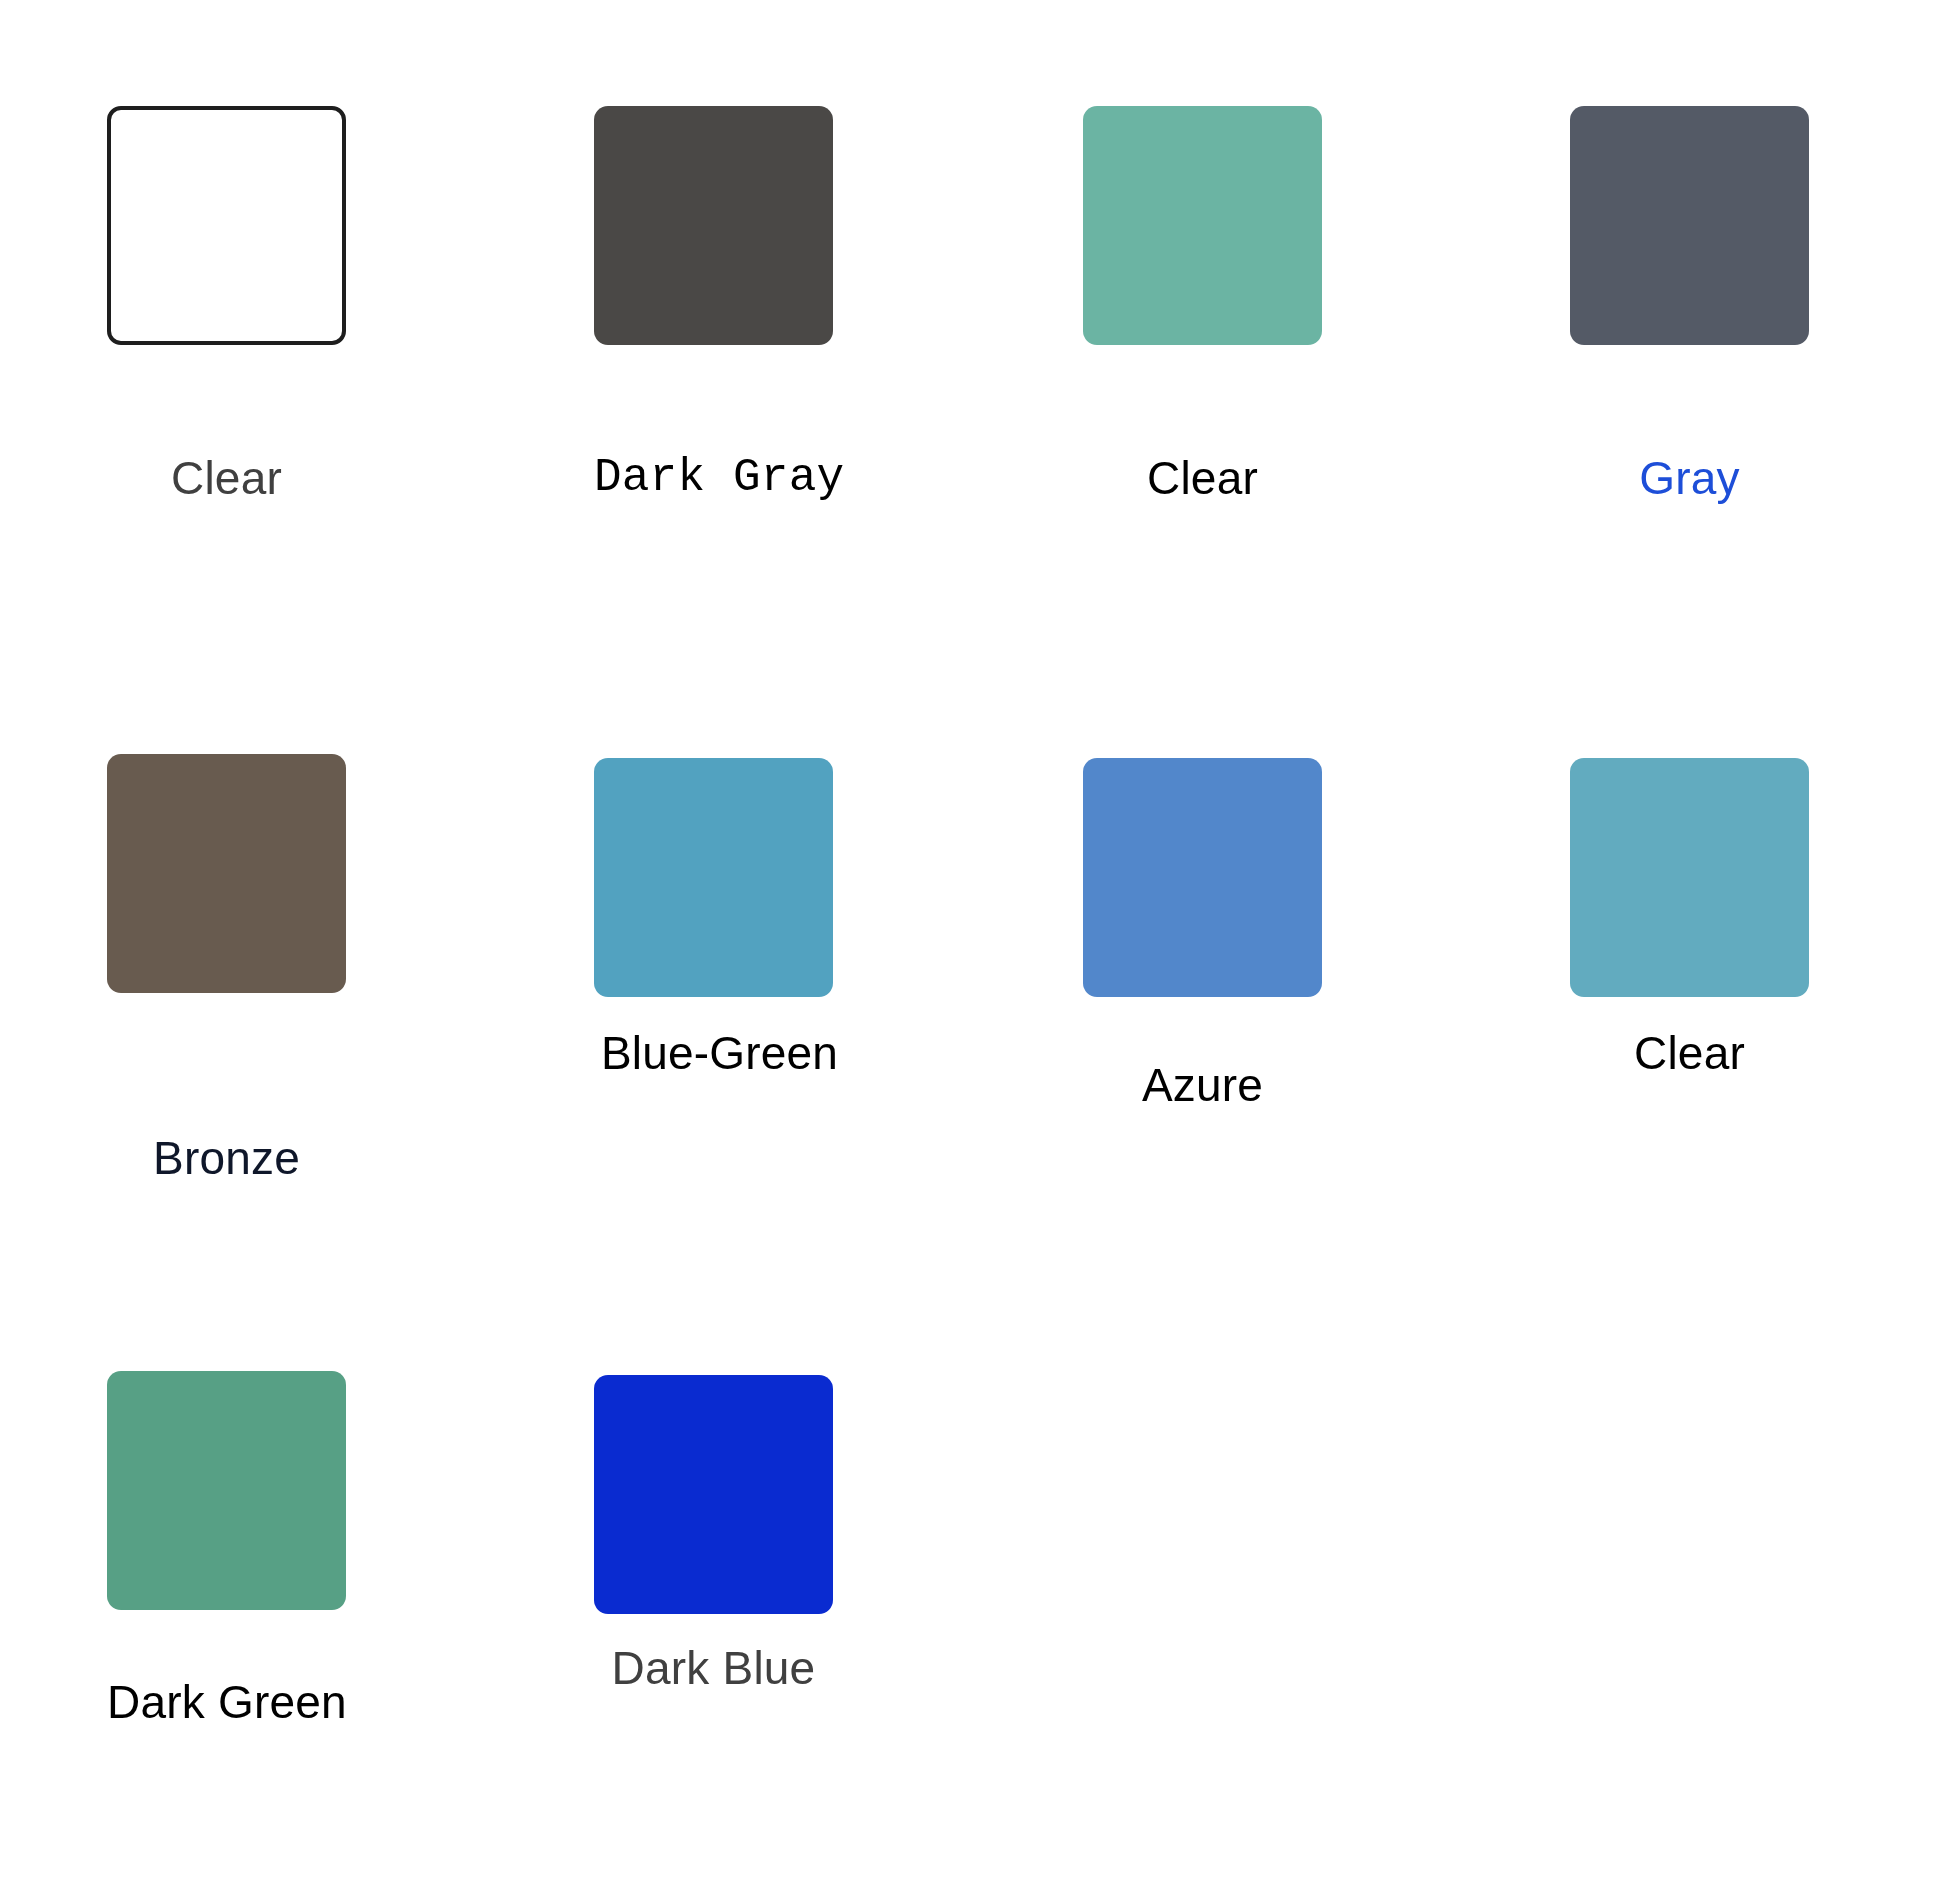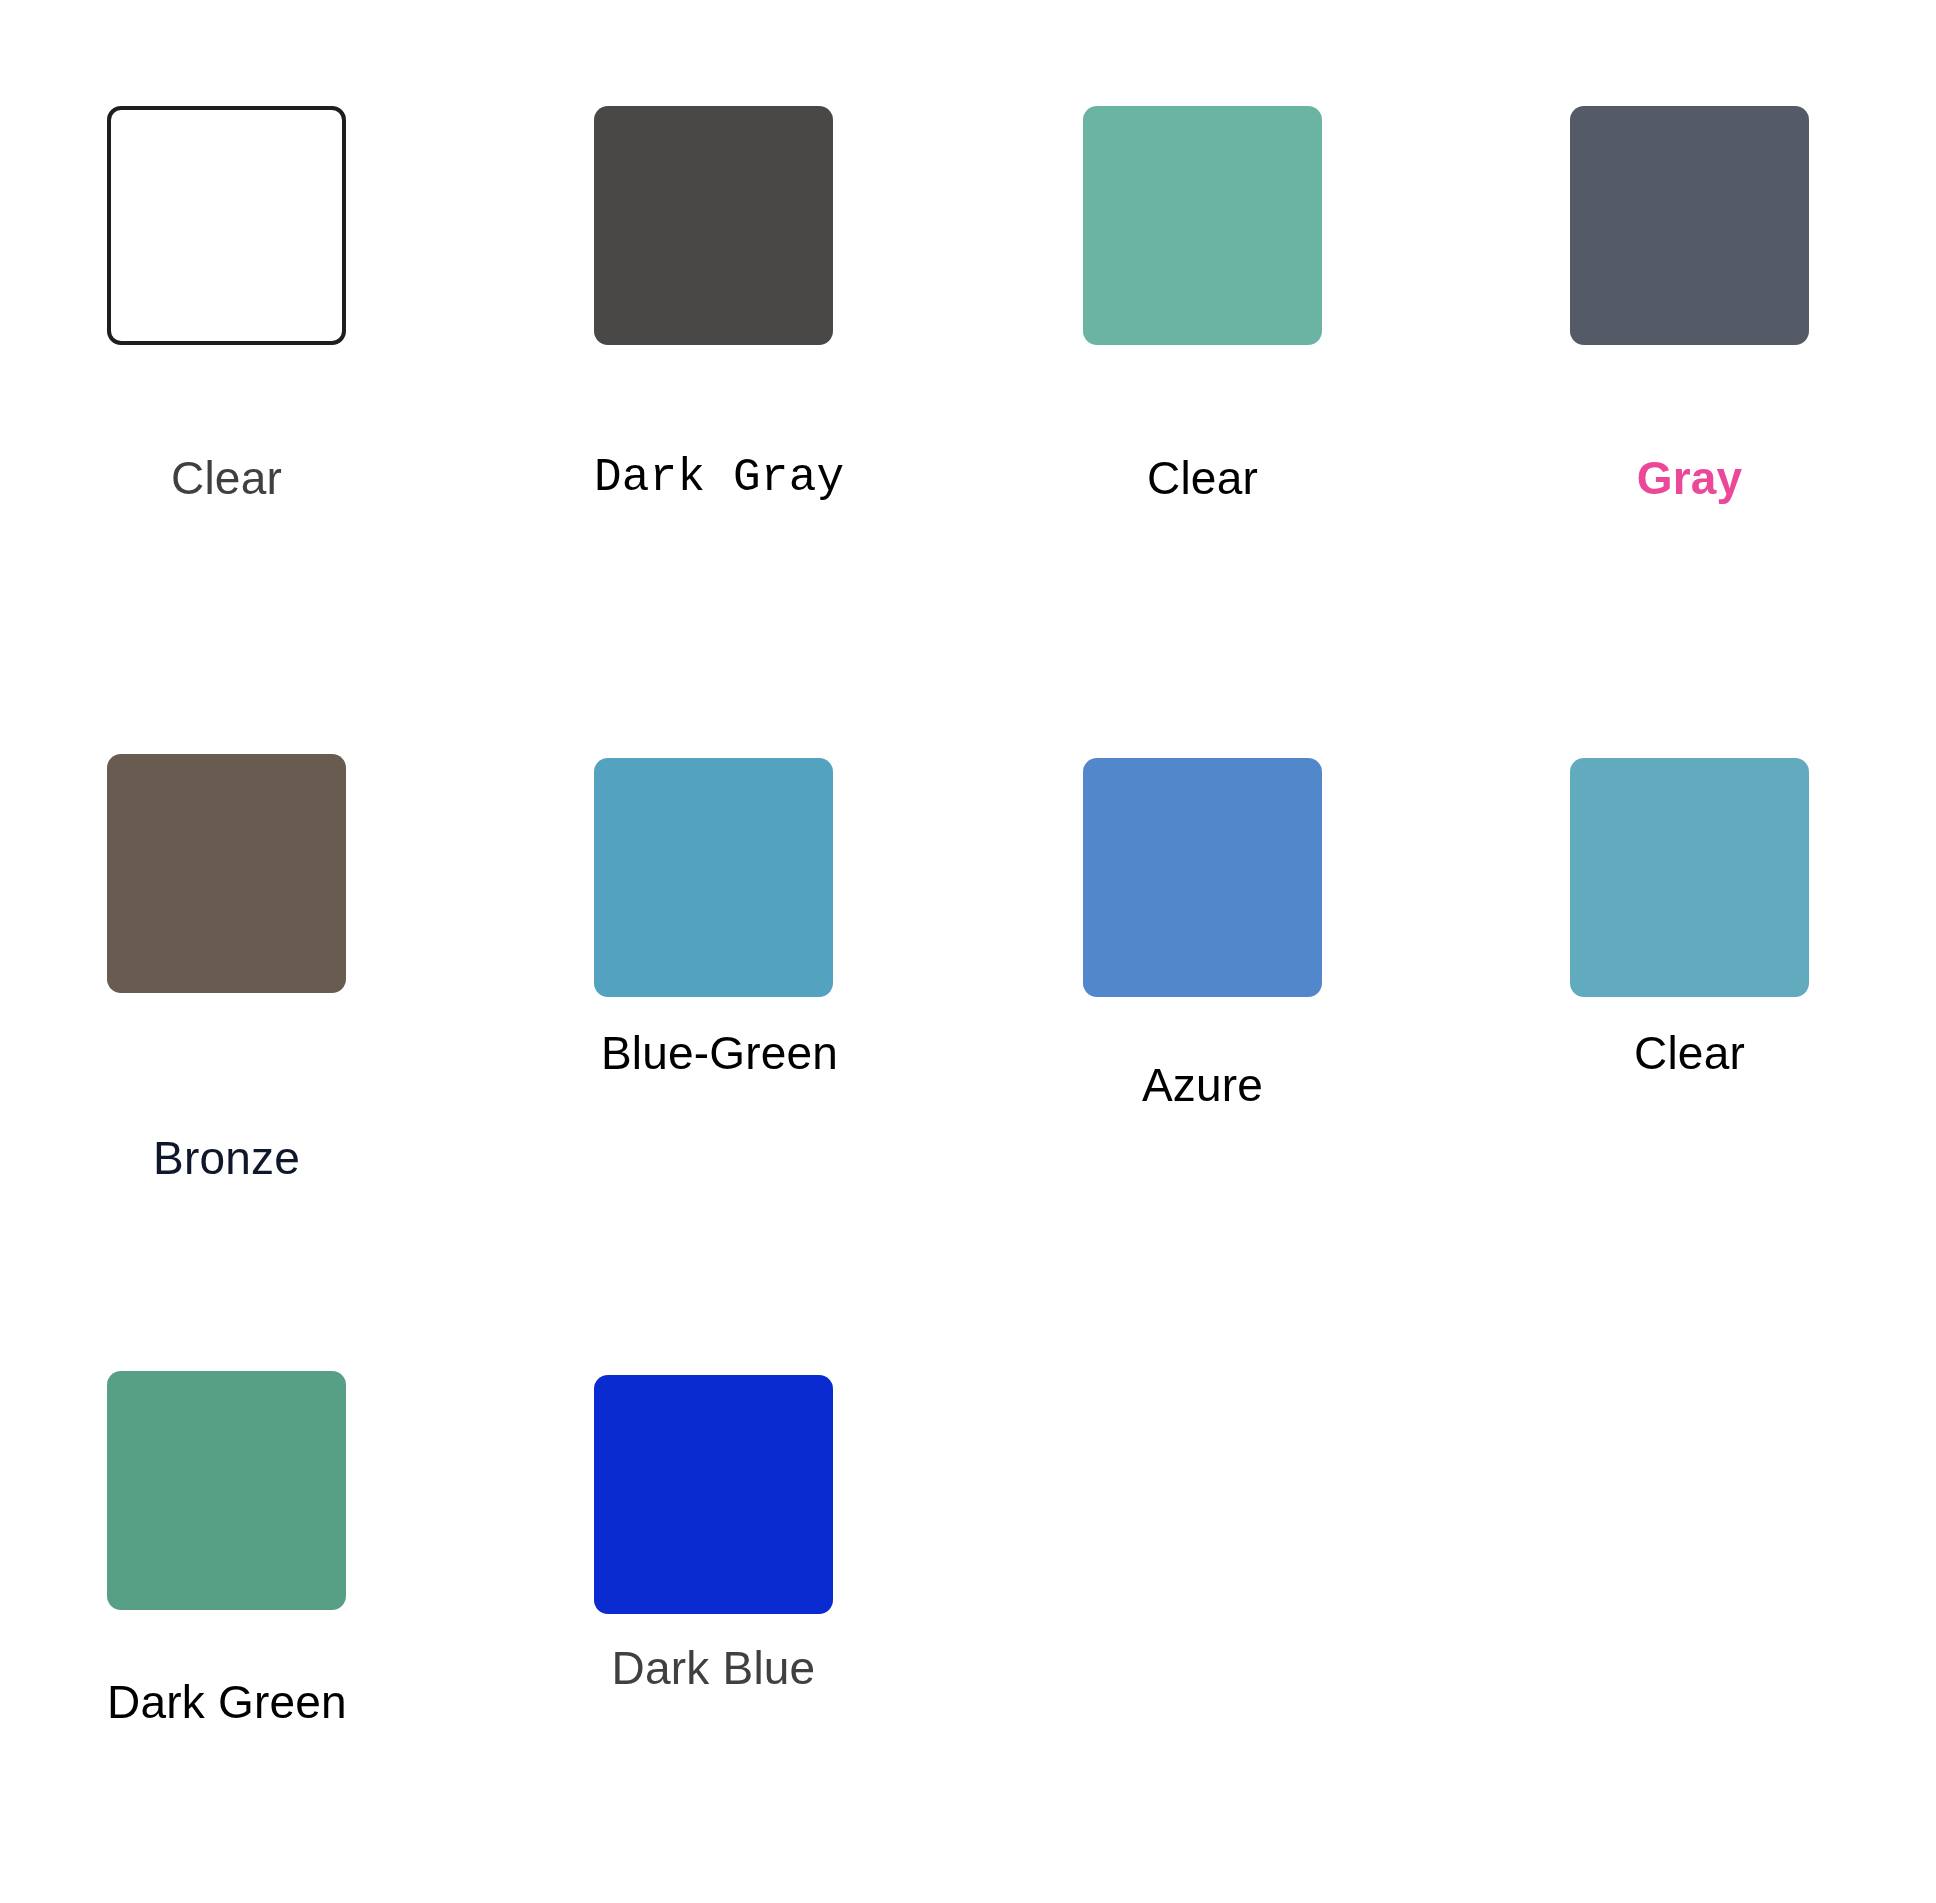--- a/index.html
+++ b/index.html
@@ -64,21 +64,21 @@
     <div class="swatch-cell" style="left: 594px; top: 0px;">
       <div class="swatch-chip" title="Dark Gray" style="position: absolute; left: 0px; top: 106px; width: 239px; height: 239px; border-radius: 14px; background: rgb(74, 72, 70);"></div>
       <span class="swatch-label" style="position: absolute; left: 0px; top: 450px; color: rgb(0, 0, 0); font-family: Liberation Mono, monospace;">Dark Gray</span>
     </div>
     <div class="swatch-cell" style="left: 1083px; top: 0px;">
       <div class="swatch-chip" title="Green" style="position: absolute; left: 0px; top: 106px; width: 239px; height: 239px; border-radius: 14px; background: rgb(107, 180, 163);"></div>
       <span class="swatch-label" style="position: absolute; left: 0px; top: 450px; color: rgb(0, 0, 0);">Clear</span>
     </div>
     <div class="swatch-cell" style="left: 1570px; top: 0px;">
       <div class="swatch-chip" title="Gray" style="position: absolute; left: 0px; top: 106px; width: 239px; height: 239px; border-radius: 14px; background: rgb(84, 90, 102);"></div>
-      <span class="swatch-label" style="position: absolute; left: 0px; top: 450px; color: #ec4899; font-weight: bold;">Gray</span>
+      <span class="swatch-label" style="position: absolute; left: 0px; top: 450px; color: #1d4ed8;">Gray</span>
     </div>
     <div class="swatch-cell" style="left: 107px; top: 0px;">
       <div class="swatch-chip" title="Bronze" style="position: absolute; left: 0px; top: 754px; width: 239px; height: 239px; border-radius: 14px; background: rgb(104, 91, 79);"></div>
       <span class="swatch-label" style="position: absolute; left: 0px; top: 1094px; color: #0f172a; margin-top: 36px;">Bronze</span>
     </div>
     <div class="swatch-cell" style="left: 594px; top: 0px;">
       <div class="swatch-chip" title="Blue-Green" style="position: absolute; left: 0px; top: 758px; width: 239px; height: 239px; border-radius: 14px; background: rgb(82, 162, 192);"></div>
       <span class="swatch-label" style="position: absolute; left: 6px; top: 1025px; color: rgb(0, 0, 0);">Blue-Green</span>
     </div>
     <div class="swatch-cell" style="left: 1083px; top: 0px;">

